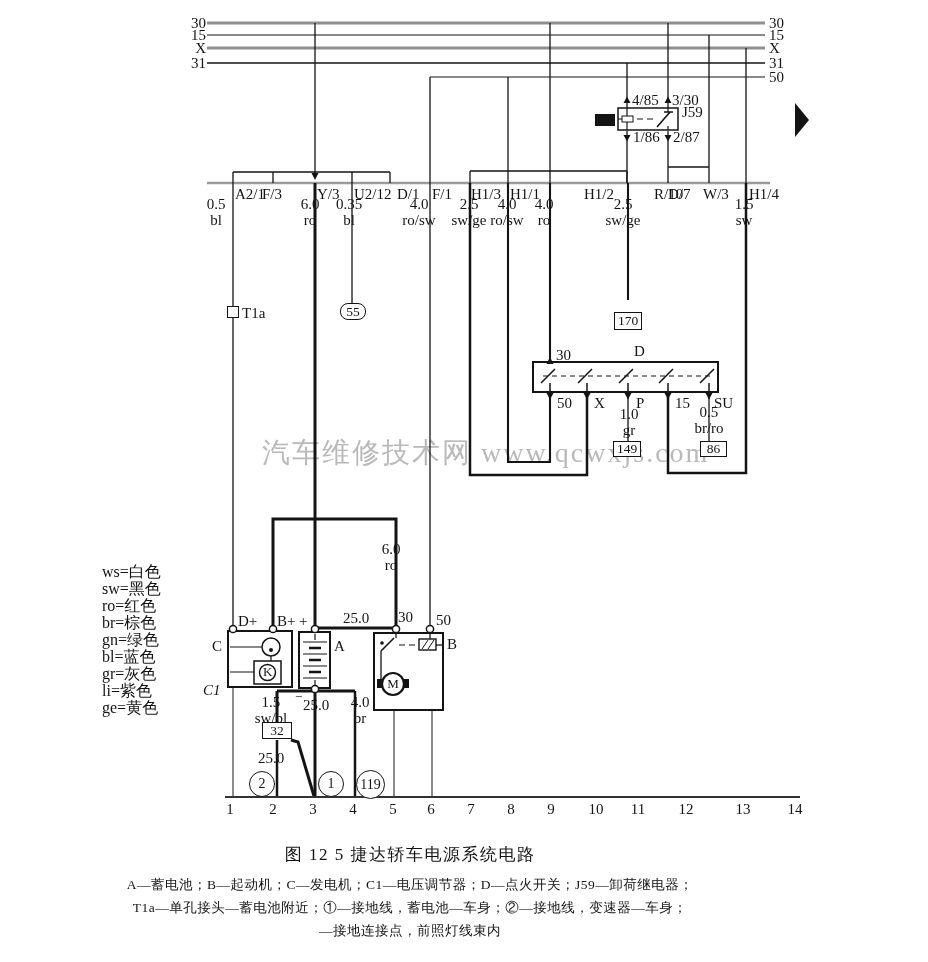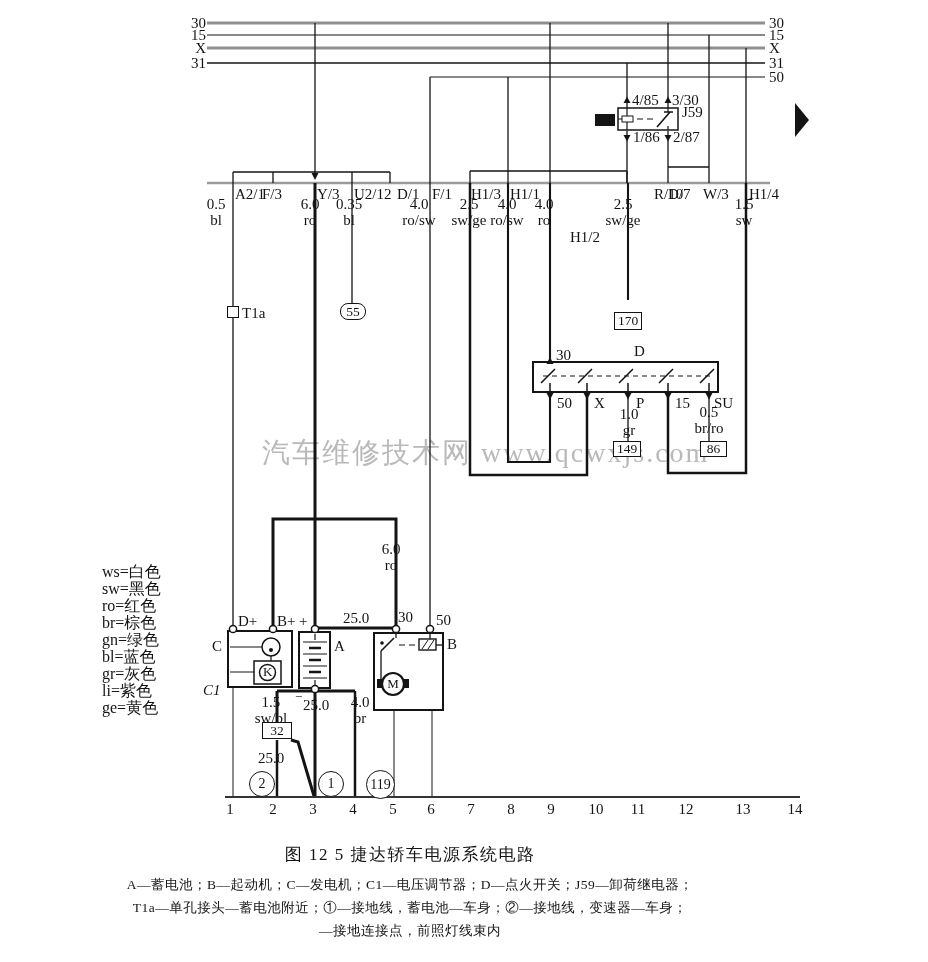--- a/index.html
+++ b/index.html
@@ -3,21 +3,21 @@
 <meta charset="utf-8">
 <style>
   html,body{margin:0;padding:0;background:#fff;}
   #stage{position:relative;width:928px;height:962px;background:#ffffff;overflow:hidden;
          font-family:"Liberation Serif","DejaVu Serif",serif;color:#141414;}
   #wiring{position:absolute;left:0;top:0;z-index:2;}
   .lbl{position:absolute;z-index:5;font-size:15px;line-height:1.08;white-space:pre;color:#141414;}
   .ctr{transform:translateX(-50%);text-align:center;}
   .rt{width:22px;text-align:right;}
   .sm{font-size:13px;}
-  .xs{font-size:11px;margin-left:10px;}
+  .xs{font-size:11px;}
   .boxnum{position:absolute;z-index:4;background:#fff;border:1.8px solid #141414;
           text-align:center;font-size:13.5px;}
   .gnd{position:absolute;z-index:4;background:#fff;border:1.6px solid #141414;border-radius:50%;
        text-align:center;font-size:14px;}
   .t1a{position:absolute;z-index:4;background:#fff;border:1.6px solid #141414;}
   #wm{position:absolute;left:262px;top:434px;z-index:1;font-size:28px;letter-spacing:2px;
       color:#b9b9b9;white-space:nowrap;}
   .cap{position:absolute;left:0;width:820px;text-align:center;z-index:5;}
   #cap-title{top:843px;font-size:17px;letter-spacing:1.5px;}
   .capline{font-size:13.5px;letter-spacing:0.5px;}
@@ -196,21 +196,21 @@
   <div class="lbl" style="left:673px;top:129px;">2/87</div>
 
   <div class="lbl" style="left:235px;top:186px;">A2/1</div>
   <div class="lbl" style="left:262px;top:186px;">F/3</div>
   <div class="lbl" style="left:317px;top:186px;">Y/3</div>
   <div class="lbl" style="left:354px;top:186px;">U2/12</div>
   <div class="lbl" style="left:397px;top:186px;">D/1</div>
   <div class="lbl" style="left:432px;top:186px;">F/1</div>
   <div class="lbl" style="left:471px;top:186px;">H1/3</div>
   <div class="lbl" style="left:510px;top:186px;">H1/1</div>
-  <div class="lbl" style="left:570px;top:186px;margin-top:43px;">H1/2</div>
+  <div class="lbl" style="left:584px;top:186px;">H1/2</div>
   <div class="lbl" style="left:630px;top:186px;padding-left:24px;">R/10</div>
   <div class="lbl" style="left:668px;top:186px;">D/7</div>
   <div class="lbl" style="left:703px;top:186px;">W/3</div>
   <div class="lbl" style="left:749px;top:186px;">H1/4</div>
 
   <div class="lbl ctr" style="left:216px;top:196px;">0.5
 bl</div>
   <div class="lbl ctr" style="left:310px;top:196px;">6.0
 ro</div>
   <div class="lbl ctr" style="left:349px;top:196px;">0.35

